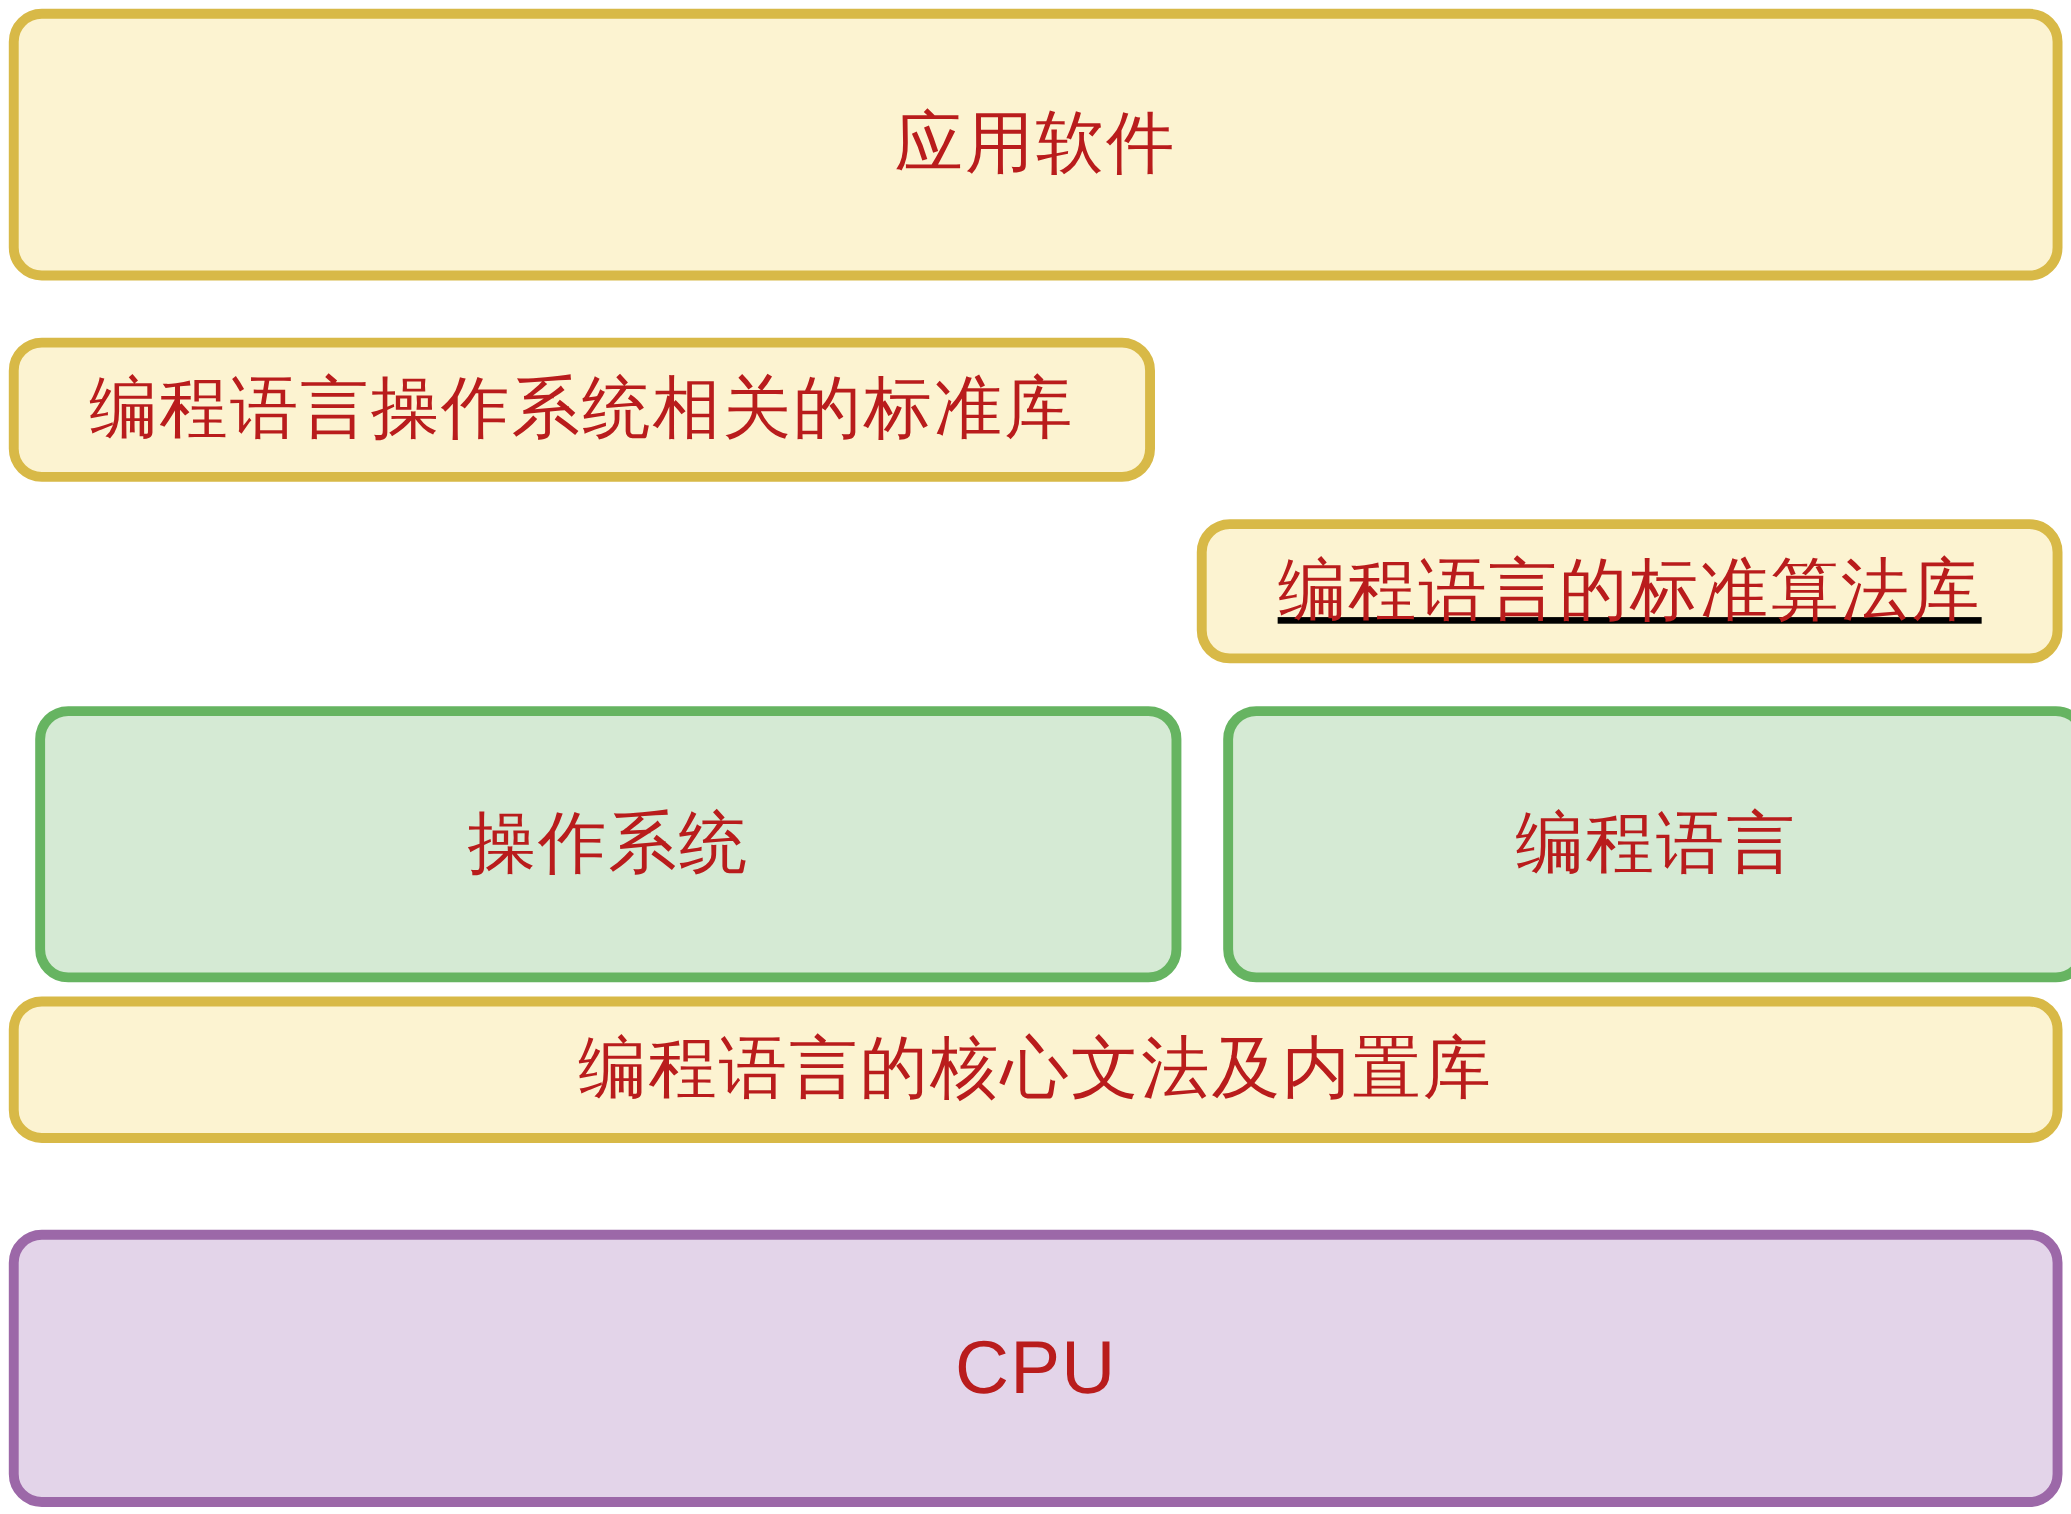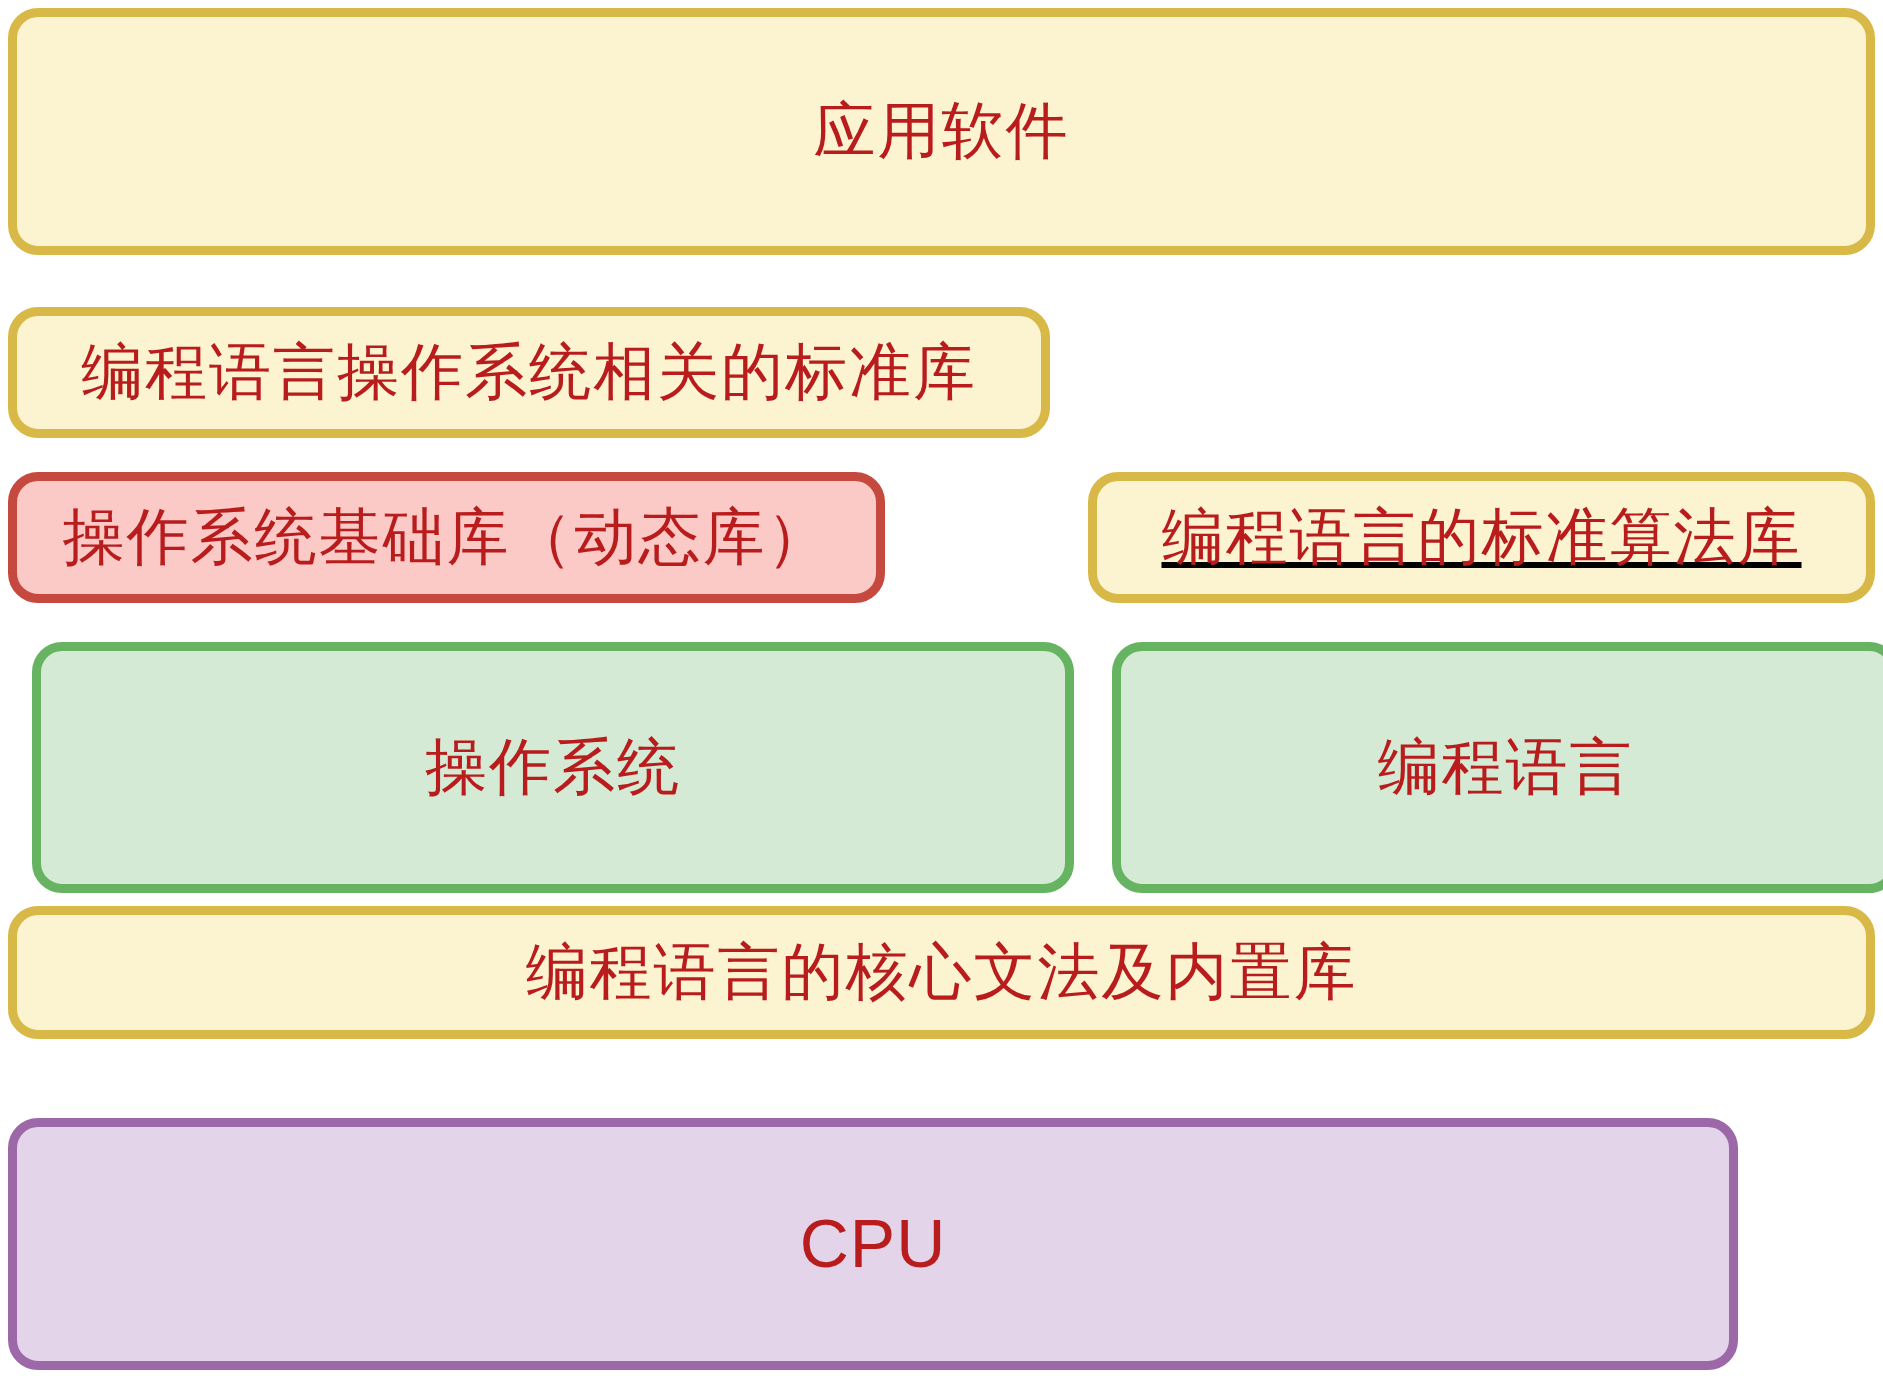--- a/index.html
+++ b/index.html
@@ -38,39 +38,36 @@
   .green  { background: #D5EAD4; border-color: #66B461; margin-left: 24px; }
   .purple { background: #E3D4E9; border-color: #9C68A8; }
 
   .box-app        { left: 8px;    top: 8px;    width: 1867px; height: 247px; }
   .box-os-std     { left: 8px;    top: 307px;  width: 1042px; height: 131px; }
   .box-os-base    { left: 8px;    top: 472px;  width: 877px;  height: 131px; }
   .box-lang-algo  { left: 1088px; top: 472px;  width: 787px;  height: 131px; text-decoration: underline; }
   .box-os         { left: 8px;    top: 642px;  width: 1042px; height: 251px; }
   .box-lang       { left: 1088px; top: 642px;  width: 787px;  height: 251px; }
   .box-lang-core  { left: 8px;    top: 906px;  width: 1867px; height: 133px; }
-  .box-cpu        { left: 8px;    top: 1118px; width: 1730px; height: 252px; }
+  .box-cpu        { left: 8px;    top: 1118px; width: 1867px; height: 252px; }
   .box-cpu .label { font-size: 68px; letter-spacing: 1px; }
 </style>
 </head>
 <body>
 
 <div class="canvas">
 
   <div class="box yellow box-app">
     <span class="label">应用软件</span>
   </div>
 
   <div class="box yellow box-os-std">
     <span class="label">编程语言操作系统相关的标准库</span>
   </div>
 
-  <div class="box red box-os-base">
-    <span class="label">操作系统基础库（动态库）</span>
-  </div>
 
   <div class="box yellow box-lang-algo">
     <span class="label">编程语言的标准算法库</span>
   </div>
 
   <div class="box green box-os">
     <span class="label">操作系统</span>
   </div>
 
   <div class="box green box-lang">

